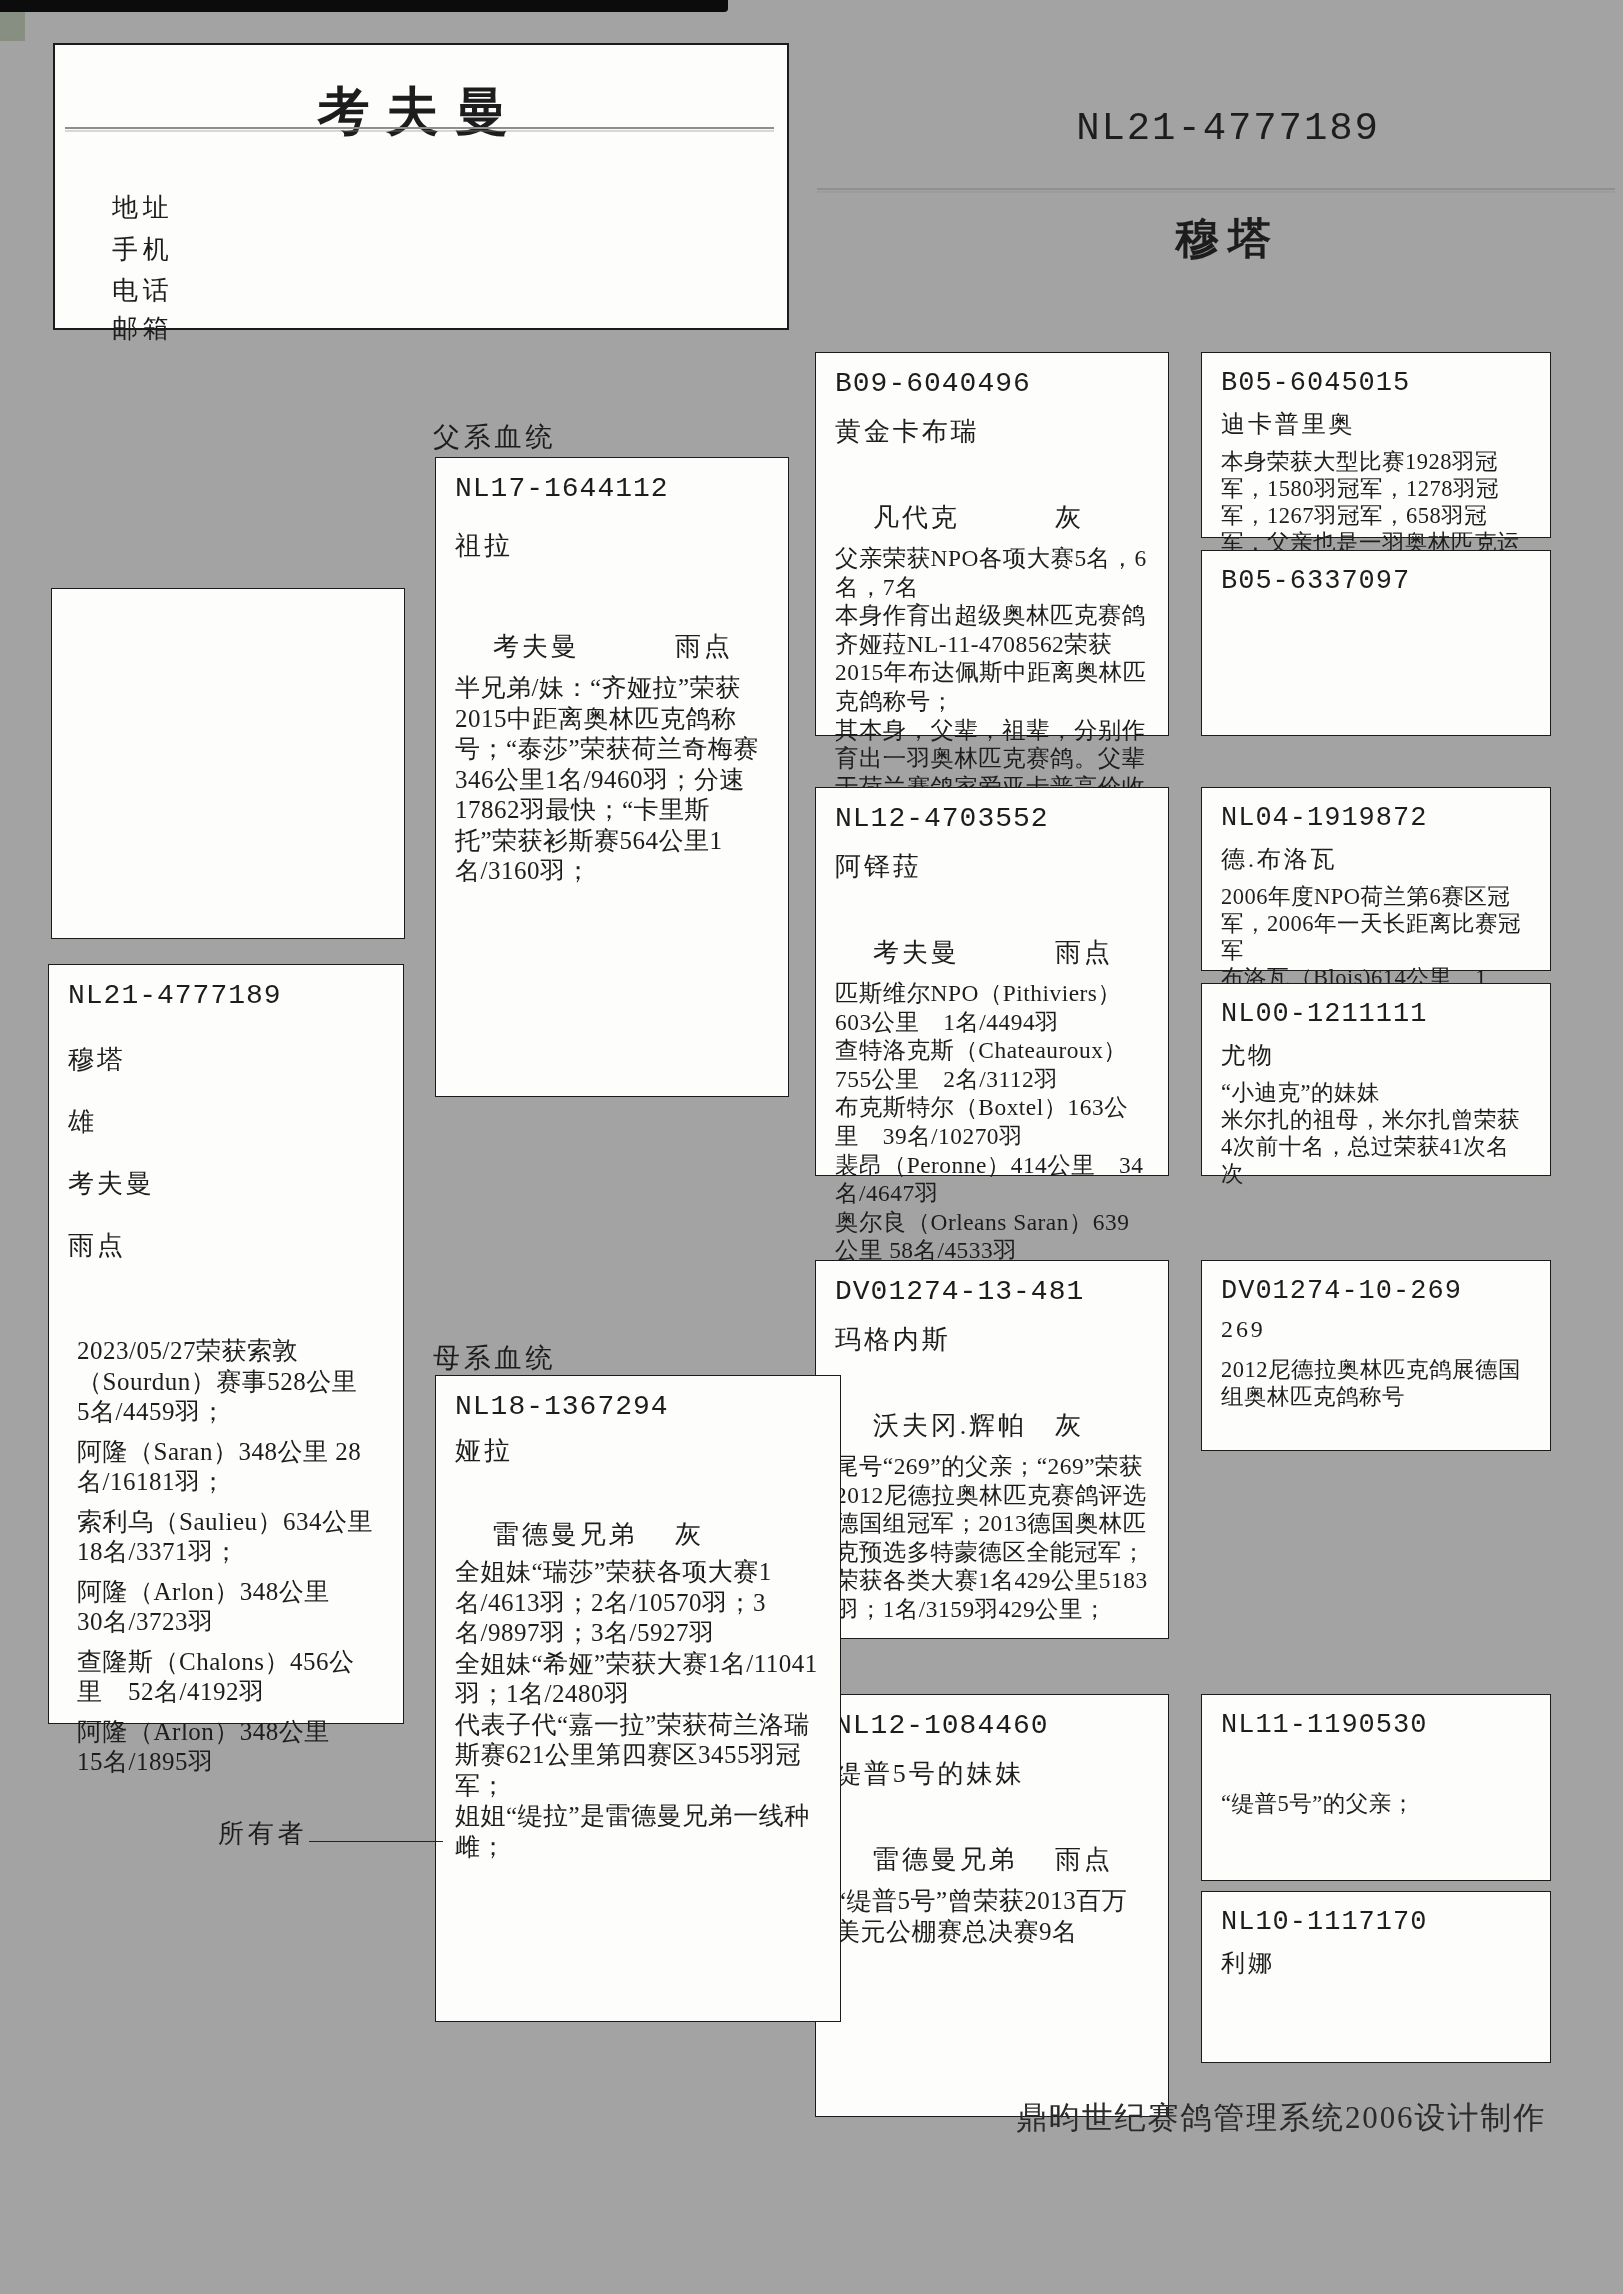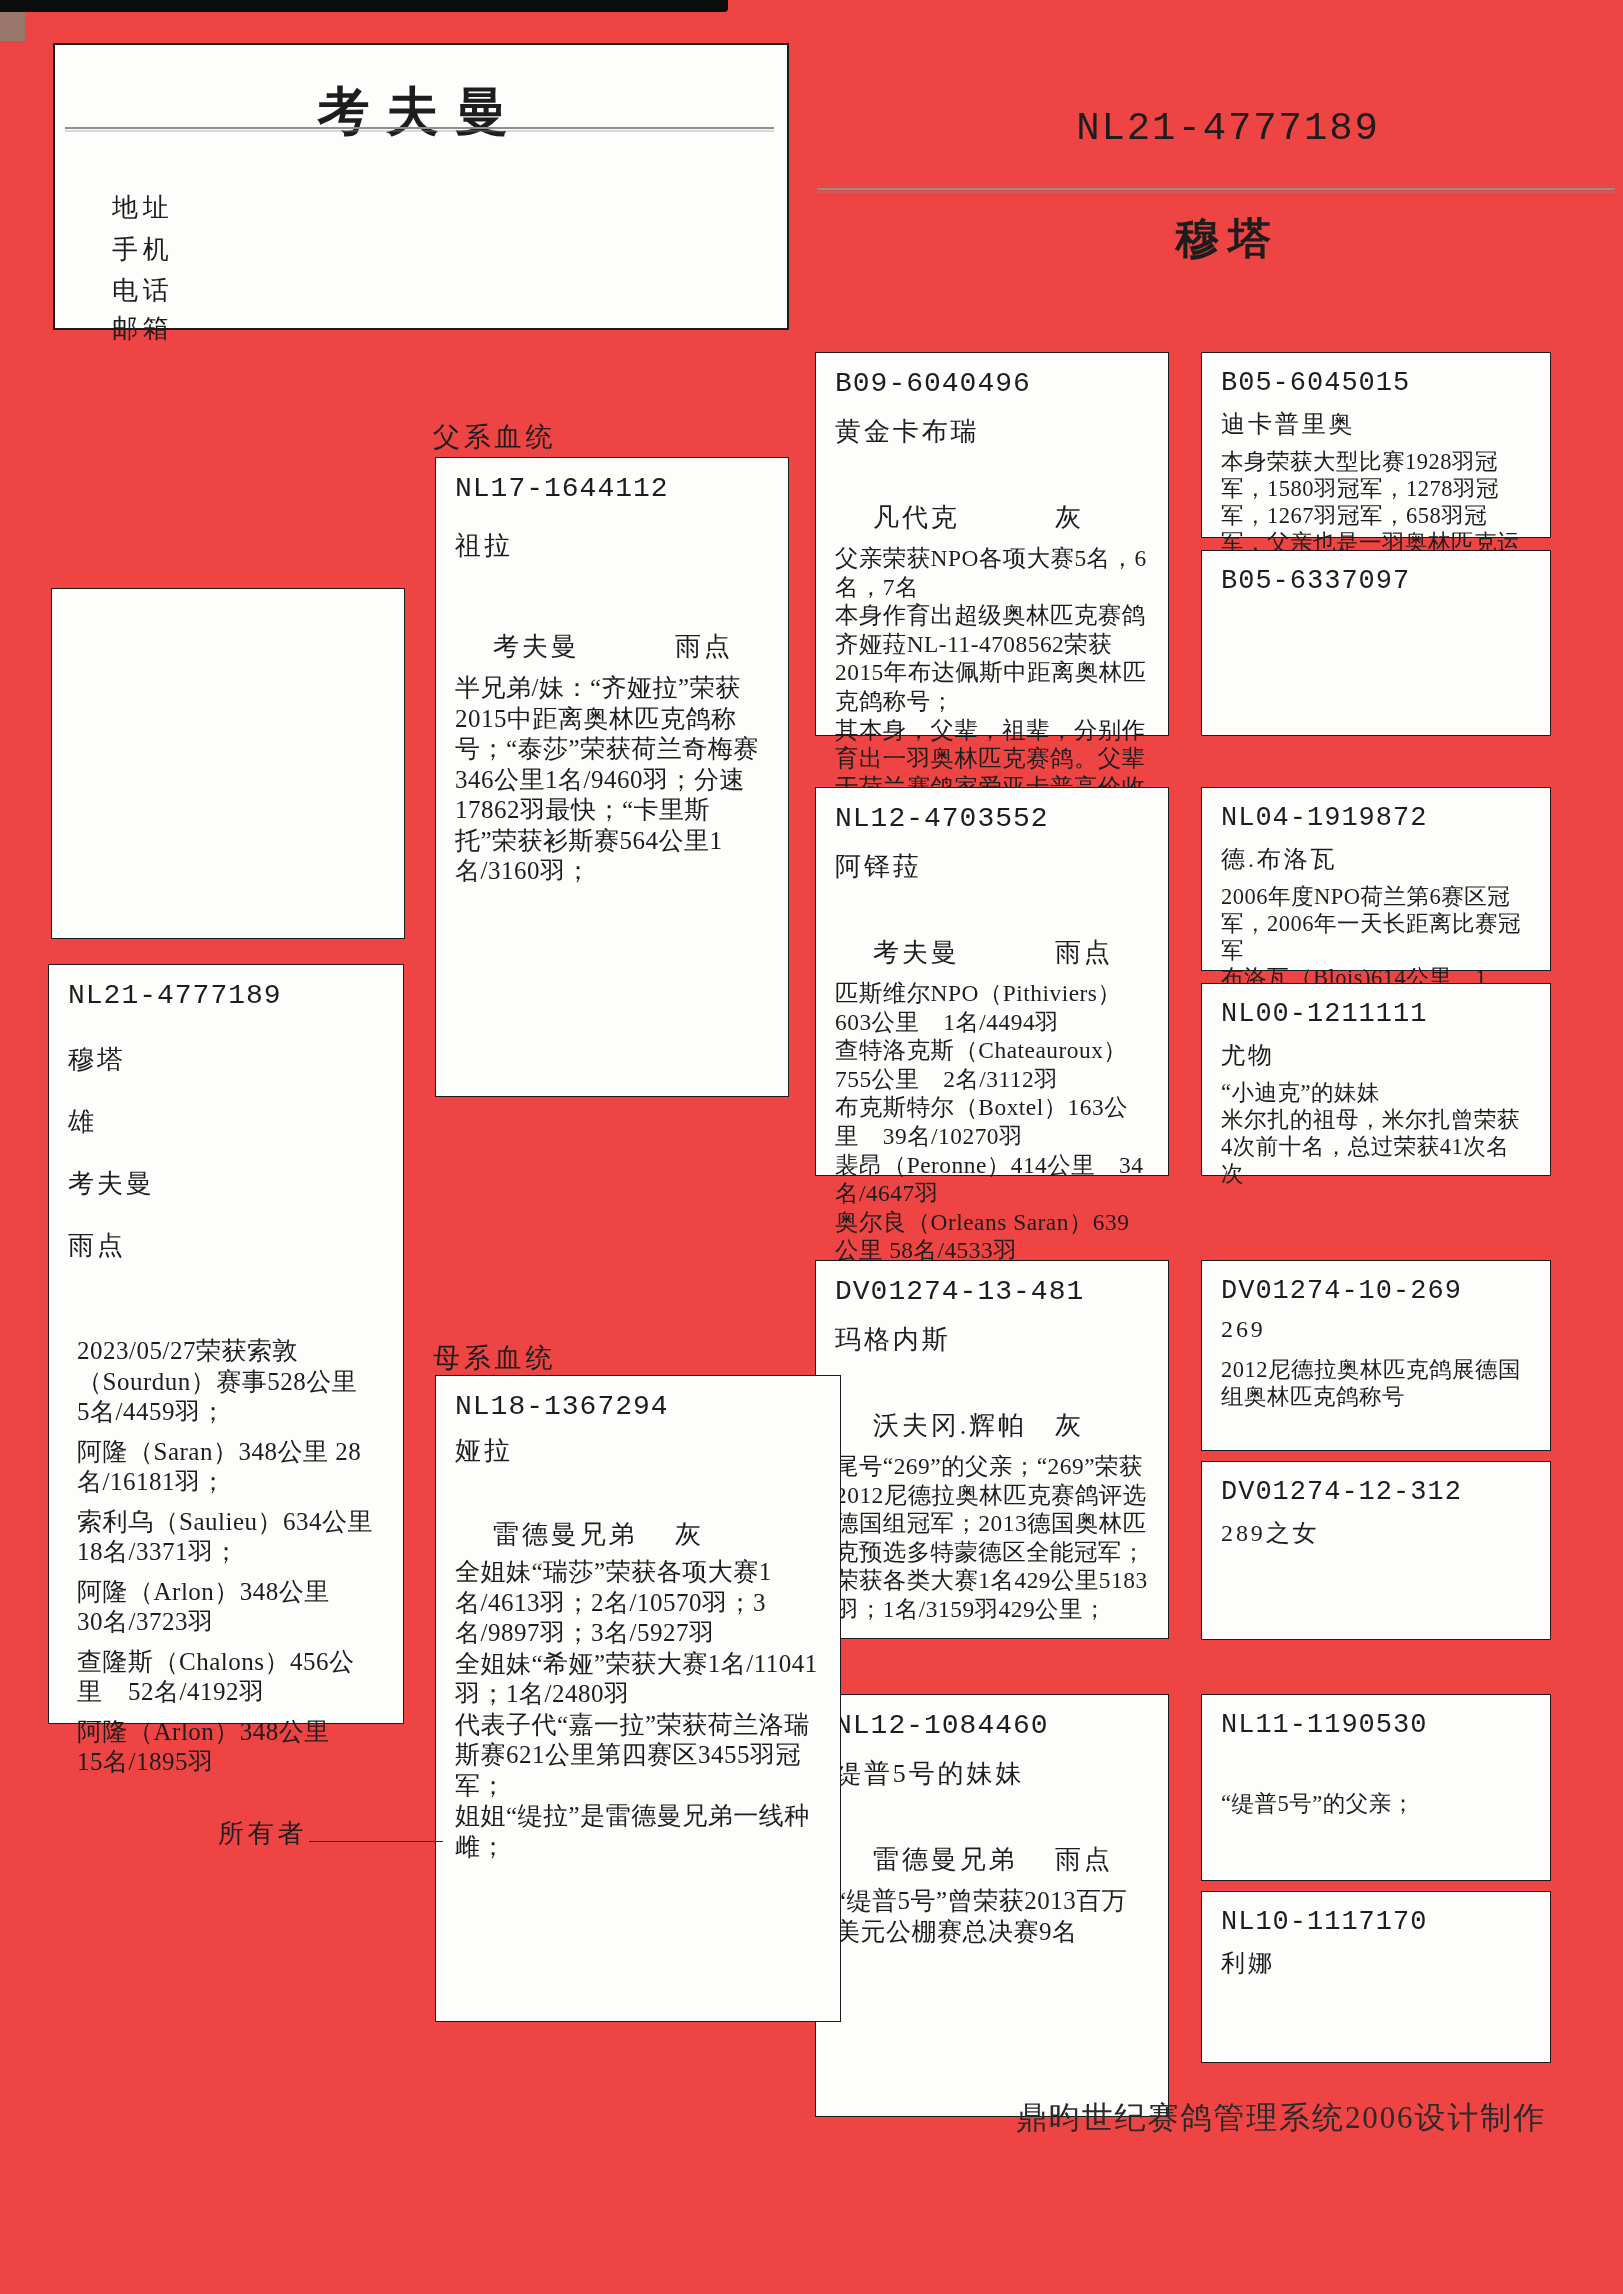--- a/index.html
+++ b/index.html
@@ -1,18 +1,18 @@
 <!DOCTYPE html>
 <html><head>
 <meta charset="utf-8">
 <style>
   html,body{margin:0;padding:0;background:#d9d9d6;}
   .page{
     position:relative;width:1623px;height:2294px;margin:0 auto;
-    background:#ef4444;overflow:hidden;
+    background:#a3a3a3;overflow:hidden;
     font-family:"Liberation Serif","DejaVu Serif",serif;
     color:#1d1d1d;
   }
   
   .scanbar{position:absolute;left:0;top:0;width:728px;height:12.4px;background:#0c0c0c;border-radius:0 0 3.8px 0;}
   .scanchip{position:absolute;left:0;top:12.4px;width:25px;height:29px;background:#7d8878;opacity:.75;}
   
   .pb{position:absolute;border:1.9px solid #1b1b1b;background:#fdfdfb;box-sizing:border-box;padding:15.3px 19px;}
   .pb3{border-width:2.9px;}
   .ring{font-family:"Liberation Mono","DejaVu Sans Mono",monospace;font-size:28px;height:46px;letter-spacing:1px;white-space:nowrap;}
@@ -166,24 +166,20 @@
     <div class="dt">“小迪克”的妹妹
 米尔扎的祖母，米尔扎曾荣获4次前十名，总过荣获41次名次</div>
   </div>
 
   <div class="pb sm" style="left:1201px;top:1260px;width:350px;height:191px;">
     <div class="ring">DV01274-10-269</div>
     <div class="nm">269</div>
     <div class="dt">2012尼德拉奥林匹克鸽展德国组奥林匹克鸽称号</div>
   </div>
 
-  <div class="pb sm" style="left:1201px;top:1461px;width:350px;height:179px;">
-    <div class="ring">DV01274-12-312</div>
-    <div class="nm">289之女</div>
-  </div>
 
   <div class="pb sm" style="left:1201px;top:1694px;width:350px;height:187px;">
     <div class="ring">NL11-1190530</div>
     <div class="nm"></div>
     <div class="dt">“缇普5号”的父亲；</div>
   </div>
 
   <div class="pb sm" style="left:1201px;top:1891px;width:350px;height:172px;">
     <div class="ring">NL10-1117170</div>
     <div class="nm">利娜</div>

